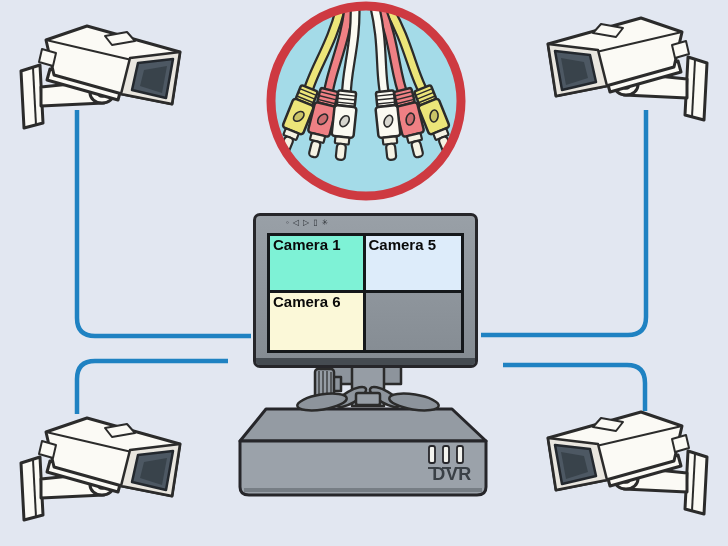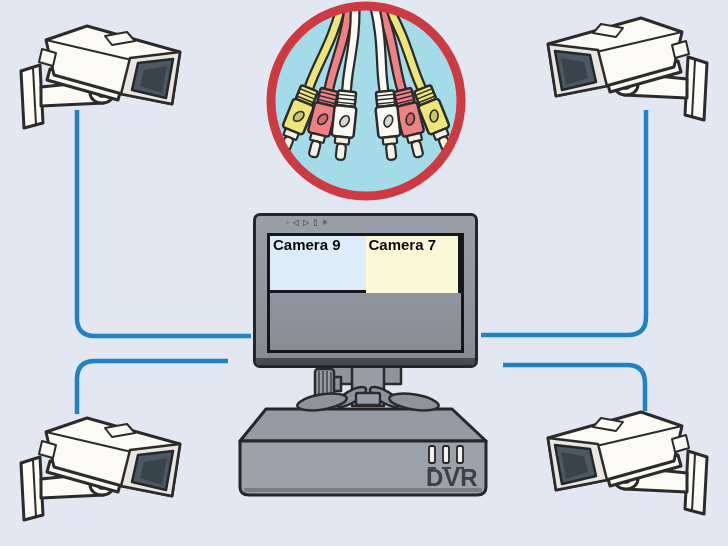--- a/index.html
+++ b/index.html
@@ -63,21 +63,21 @@
   }
   .cell{position:relative;}
   .cell.br{border-right:3px solid #15181b;}
   .cell.bb{border-bottom:3px solid #15181b;}
   .feed-label{
     display:inline-block;padding:0 0 0 3px;
     font-weight:bold;font-size:15px;line-height:18px;color:#0a0a0a;
   }
   .dvr-label{
     position:absolute;left:420px;top:464px;width:64px;z-index:3;
-    text-align:center;font-weight:bold;font-size:24px;letter-spacing:0.5px;
+    text-align:center;font-weight:bold;font-size:18px;letter-spacing:0.5px;
     color:#3a4046;
   }
 </style>
 </head>
 <body>
 
 <div class="canvas" style="background-color: rgb(226, 231, 241);">
 
   <svg id="cables" width="728" height="546" viewBox="0 0 728 546">
     <path d="M77,110 V318 Q77,336 95,336 H251" stroke="#1f82c2"></path>
@@ -167,24 +167,27 @@
 
   <div class="monitor">
     <div class="monitor-controls">
       <span>◦</span>
       <span>◁</span>
       <span>▷</span>
       <span>▯</span>
       <span>✳</span>
     </div>
     <div class="screen">
+      <div class="cell br bb" style="background-color: rgb(126, 242, 214);">
+        <span class="feed-label">Camera 1</span>
+      </div>
       <div class="cell bb" style="background-color: rgb(221, 236, 250);">
-        <span class="feed-label">Camera 9</span>
+        <span class="feed-label">Camera 5</span>
       </div>
       <div class="cell br" style="background-color: rgb(251, 248, 216);">
-        <span class="feed-label">Camera 7</span>
+        <span class="feed-label">Camera 6</span>
       </div>
     </div>
   </div>
 
   <div class="dvr-label">DVR</div>
 
 </div>
 
 </body></html>

